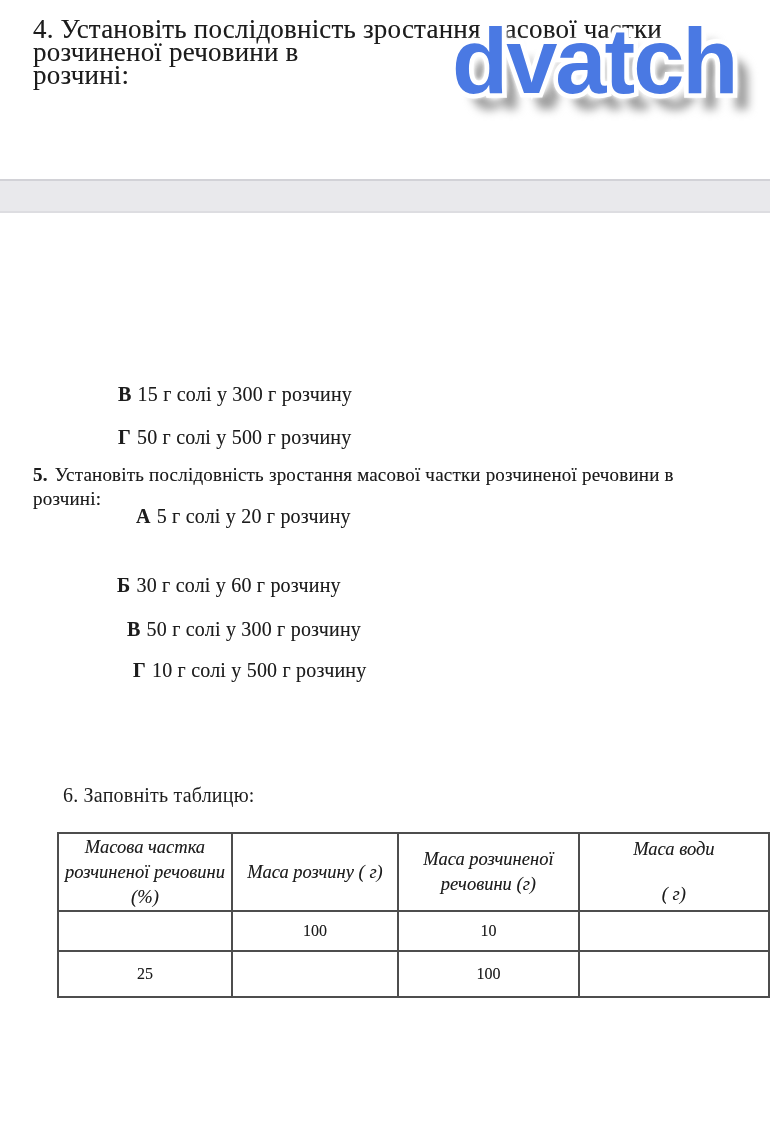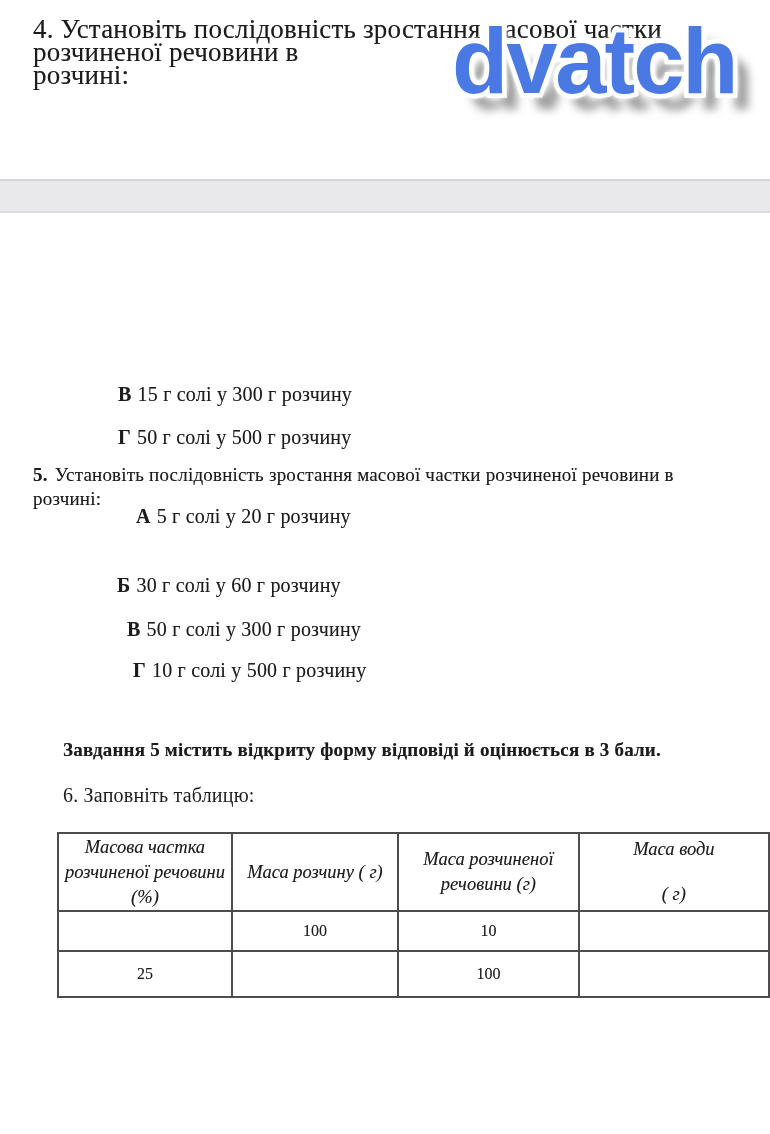--- a/index.html
+++ b/index.html
@@ -81,21 +81,20 @@
   <div class="abs opt" style="left:117px;top:573px;">
     <span class="letter">Б</span><span>30 г солі у 60 г розчину</span>
   </div>
   <div class="abs opt" style="left:127px;top:617px;">
     <span class="letter">В</span><span>50 г солі у 300 г розчину</span>
   </div>
   <div class="abs opt" style="left:117px;top:658px;margin-left:16px;">
     <span class="letter">Г</span><span>10 г солі у 500 г розчину</span>
   </div>
 
-  <div class="abs statement">Завдання 5 містить відкриту форму відповіді й оцінюється в 3 бали.</div>
 
   <div class="abs task6">6. Заповніть таблицю:</div>
 
   <table class="fill">
     <colgroup>
       <col style="width:190px">
         <col style="width:185px">
         <col style="width:198px">
         <col style="width:217px">
     </colgroup>

